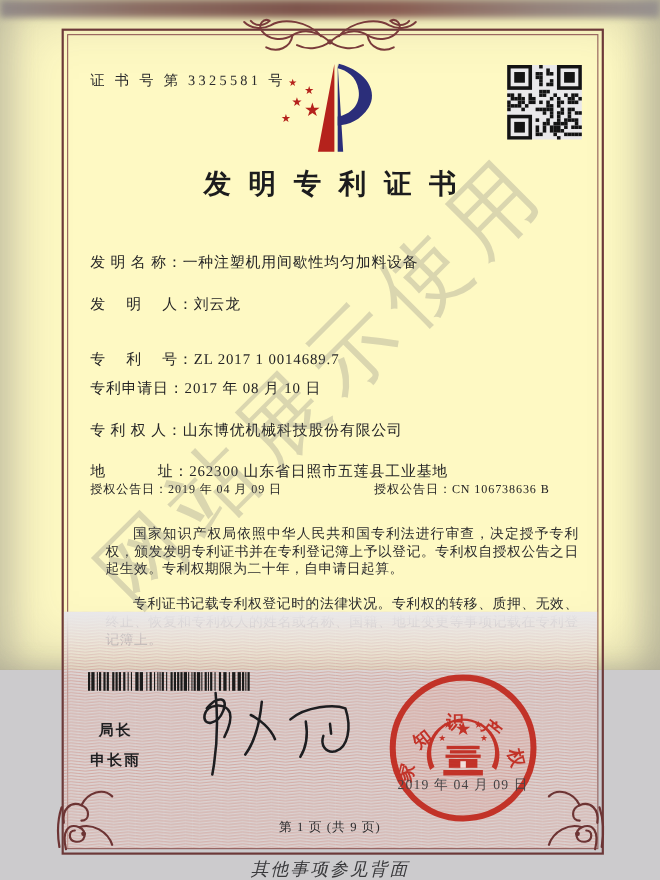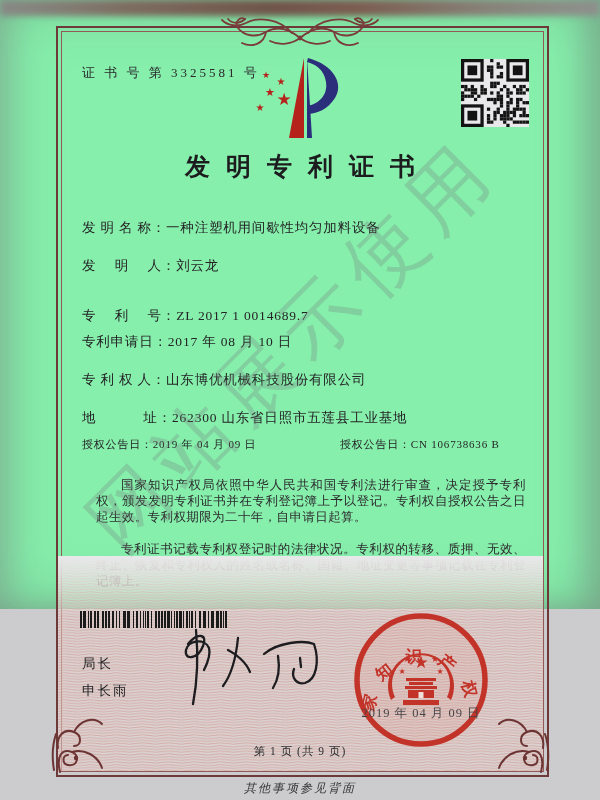--- a/index.html
+++ b/index.html
@@ -1,50 +1,50 @@
 <!DOCTYPE html>
 <html><head>
 <meta charset="utf-8">
 <style>
   html,body{margin:0;padding:0;}
   body{width:600px;height:800px;overflow:hidden;background:#cccbcd;
        font-family:"Liberation Serif","DejaVu Serif",serif;}
-  .photo{position:relative;width:600px;height:609px;background:#86efac;
+  .photo{position:relative;width:600px;height:609px;background:#fef9c3;
          box-shadow:inset 0 0 60px rgba(90,88,92,.35), inset -18px 0 24px rgba(120,115,118,.25), inset 14px 0 22px rgba(150,146,150,.2);}
   .top-blur{position:absolute;left:0;top:0;width:600px;height:16px;
     background:linear-gradient(90deg,#8a8284 0%,#7d5a55 22%,#6e3f3c 45%,#7c4a44 60%,#8a7674 82%,#918b8d 100%);
     filter:blur(3px);opacity:.85;}
   
   .frame{position:absolute;left:56px;top:26px;width:489px;height:747px;border:2px solid #6d3939;}
   .frame-inner{position:absolute;inset:3px;border:1px solid #915a58;}
   
   .cert-no{position:absolute;left:82px;top:64px;font-size:13px;letter-spacing:3px;color:#2a2a2c;}
   .logo{position:absolute;left:240px;top:50px;}
   .qr{position:absolute;left:461px;top:59px;}
   .title{position:absolute;left:0;right:0;top:150px;text-align:center;font-size:25px;font-weight:bold;
          letter-spacing:16px;padding-left:16px;color:#1c1c1e;}
   
   .fields{position:absolute;left:82px;top:219px;width:446px;font-size:13.5px;color:#242426;}
   .frow{position:absolute;left:0;white-space:nowrap;letter-spacing:.8px;}
-  .frow .lbl{display:inline-block;}
+  .frow .lbl{display:inline-block;margin-top:11px;}
   .grant{position:absolute;left:82px;top:437px;width:446px;font-size:11px;color:#242426;white-space:nowrap;letter-spacing:.8px;}
   .grant .g2{position:absolute;left:258px;top:0;}
   
   .paras{position:absolute;left:80px;top:461px;width:462px;font-size:12.5px;line-height:16px;
          color:#2c2c2e;text-align:justify;letter-spacing:.4px;}
   .paras p{margin:16px;text-indent:2em;}
   
   .band{position:absolute;left:58px;top:556px;}
   
   .barcode{position:absolute;left:80px;top:611px;width:150px;height:17px;}
-  .director{position:absolute;left:82px;top:650px;font-size:13.5px;font-weight:normal;color:#1f1f21;line-height:27px;letter-spacing:2px;}
+  .director{position:absolute;left:82px;top:650px;font-size:13.5px;font-weight:bold;color:#1f1f21;line-height:27px;letter-spacing:2px;text-align:center;}
   .signature{position:absolute;left:158px;top:622px;}
   .seal{position:absolute;left:345px;top:604px;}
   .pageinfo{position:absolute;left:0;right:0;top:744px;text-align:center;font-size:11.5px;color:#2c2c2e;letter-spacing:1px;}
-  .backnote{position:absolute;left:0;right:0;top:780px;text-align:center;font-size:12px;color:#39393b;letter-spacing:2px;font-style:italic;}
+  .backnote{position:absolute;left:0;right:0;top:780px;text-align:center;font-size:16px;color:#39393b;letter-spacing:2px;font-style:italic;}
   .corner{position:absolute;}
   
   .watermark{position:absolute;left:22px;top:303px;width:540px;height:84px;line-height:84px;
      text-align:center;transform:rotate(-45deg);font-size:78px;letter-spacing:12px;
      color:rgba(115,115,118,.26);white-space:nowrap;pointer-events:none;font-family:"Liberation Sans","DejaVu Sans",sans-serif;}
 </style>
 </head>
 <body>
 
 <div class="photo">

